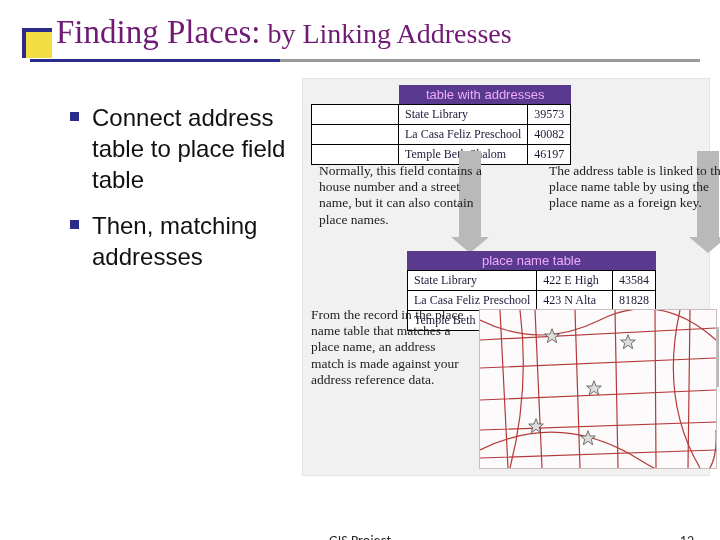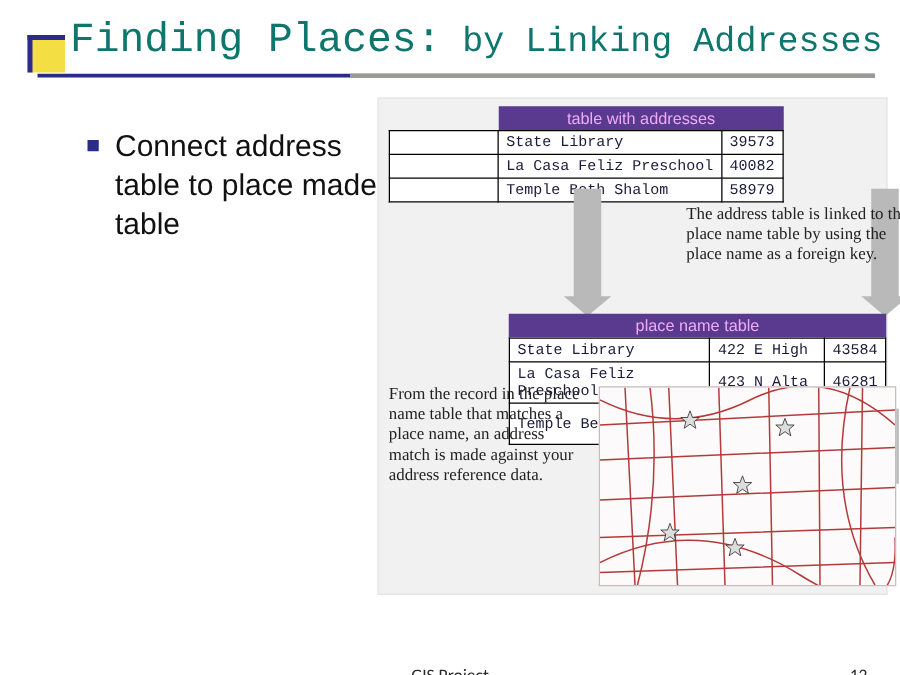--- a/index.html
+++ b/index.html
@@ -1,28 +1,28 @@
 <!DOCTYPE html>
 <html><head>
 <meta charset="utf-8">
 <style>
   html,body{margin:0;padding:0;width:720px;height:540px;background:#fff;font-family:Georgia,'Times New Roman',serif;color:#1a1a3a;overflow:hidden}
   .slide{position:relative;width:720px;height:540px}
   .title-wrap{padding:14px 0 6px 56px}
   .title-square{position:absolute;left:22px;top:28px;width:26px;height:26px;background:#f3df43;border-left:4px solid #2b2b8a;border-top:4px solid #2b2b8a}
-  .title{font-family:Liberation Mono, monospace;font-size:33px;color:#0f766e}
+  .title{font-family:Liberation Serif, serif;font-size:33px;color:#701a75}
   .title .sub{font-size:28px}
   .rule{height:3px;background:#2b2b8a;margin:2px 20px 0 30px;position:relative}
   .rule::after{content:"";position:absolute;right:0;top:0;width:420px;height:3px;background:#999}
   .body{display:flex;padding:16px 10px 0 30px}
   .bullets{width:232px;font-family:Verdana,Geneva,sans-serif;font-size:24px;color:#111;line-height:1.3}
   .bullets li{list-style:none;position:relative;margin:0 0 14px 0;padding-left:22px}
   .bullets li::before{content:"";position:absolute;left:0;top:10px;width:9px;height:9px;background:#2b2b8a}
   .diagram{flex:1;background:#f1f1f1;border:1px solid #e3e3e3;padding:8px 8px 8px 8px;position:relative;height:398px;box-sizing:border-box}
-  .tbl{border:1px solid #000;border-collapse:collapse;font-family:Liberation Mono, monospace;font-size:12px;background:#fff}
+  .tbl{border:1px solid #000;border-collapse:collapse;font-family:Liberation Serif, serif;font-size:12px;background:#fff}
   .tbl td{border:1px solid #000;padding:2px 6px}
   .cap{background:#5a3a8e;color:#f0abfc;font-family:Arial,Helvetica,sans-serif;font-size:13px;padding:2px 10px;text-align:center}
   .addr-block{position:absolute;left:8px;top:6px}
   .addr-tbl td.blank{width:74px}
   .note{font-family:"Times New Roman",Times,serif;font-size:13.5px;color:#222;line-height:1.2;position:absolute}
   .note1{left:16px;top:84px;width:170px}
   .note2{left:246px;top:84px;width:178px;text-align:left}
   .pname-block{position:absolute;left:104px;top:172px}
   .note3{left:8px;top:228px;width:160px}
   .map{position:absolute;left:176px;top:230px;width:236px;height:158px;background:#fcfafa;border:1px solid #c8bcbc;overflow:hidden}
@@ -48,21 +48,22 @@
   <div class="title-square"></div>
   <div class="title-wrap">
     <span class="title">
       <span>Finding Places:</span><span class="sub"> by Linking Addresses</span>
     </span>
   </div>
   <div class="rule"></div>
 
   <div class="body">
     <ul class="bullets">
-      <li>Connect address table to place made table</li>
+      <li>Connect address table to place field table</li>
+      <li>Then, matching addresses</li>
     </ul>
 
     <div class="diagram">
 
       <div class="addr-block">
         <div class="cap" style="margin-left:88px">table with addresses</div>
         <table class="tbl addr-tbl">
           <tbody>
               <tr>
                 <td class="blank"></td>
@@ -70,44 +71,45 @@
                 <td>39573</td>
               </tr>
           <tr>
                 <td class="blank"></td>
                 <td>La Casa Feliz Preschool</td>
                 <td>40082</td>
               </tr>
           <tr>
                 <td class="blank"></td>
                 <td>Temple Beth Shalom</td>
-                <td>58979</td>
+                <td>46197</td>
               </tr>
         </tbody>
           </table>
       </div>
 
       <div class="arrow a1"></div>
       <div class="arrow a2"></div>
 
+      <div class="note note1">Normally, this field contains a house number and a street name, but it can also contain place names.</div>
       <div class="note note2">The address table is linked to the place name table by using the place name as a foreign key.</div>
 
       <div class="pname-block">
         <div class="cap">place name table</div>
         <table class="tbl">
           <tbody>
               <tr>
                 <td>State Library</td>
                 <td>422 E High</td>
                 <td>43584</td>
               </tr>
           <tr>
                 <td>La Casa Feliz Preschool</td>
                 <td>423 N Alta</td>
-                <td>46281</td>
+                <td>81828</td>
               </tr>
           <tr>
                 <td>Temple Beth Shalom</td>
                 <td>227 E Palace</td>
                 <td>59045</td>
               </tr>
         </tbody>
           </table>
       </div>
 

